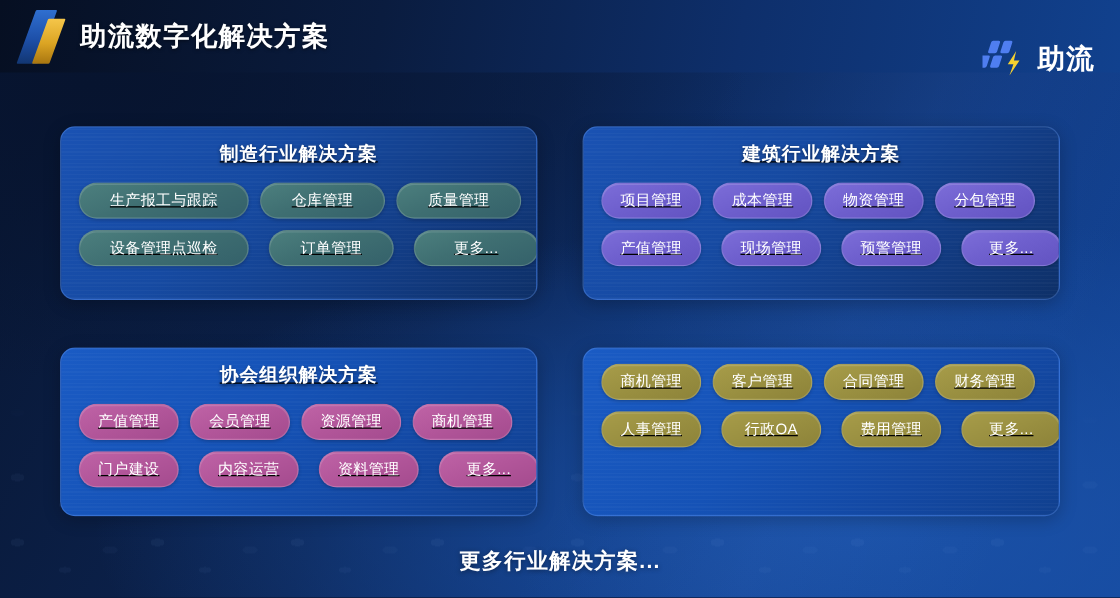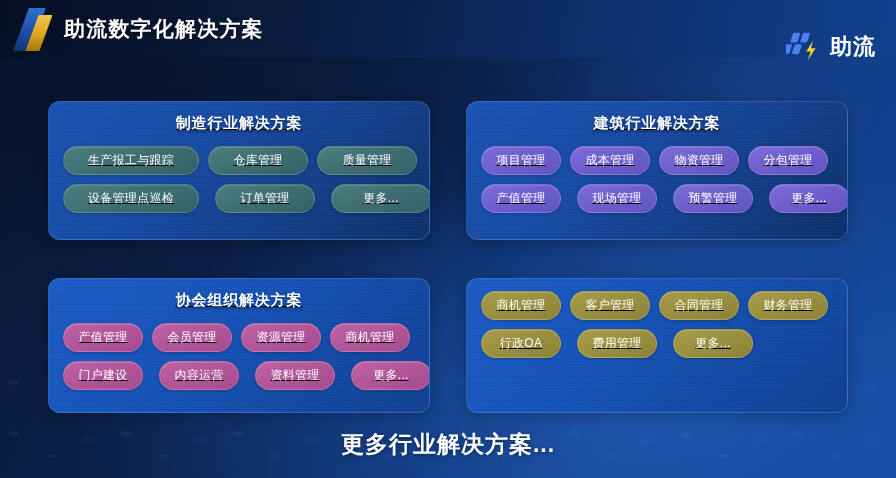--- a/index.html
+++ b/index.html
@@ -198,21 +198,21 @@
   
   .cols4 .pill { flex: 0 0 80px; }
 
   
   .footer {
     position: absolute;
     left: 0; right: 0;
     bottom: 18px;
     text-align: center;
     color: #ffffff;
-    font-size: 23px;
+    font-size: 17px;
     font-weight: bold;
     letter-spacing: 1px;
     text-shadow: 0 1px 4px rgba(0,0,0,.45);
     z-index: 4;
   }
 </style>
 </head>
 <body>
 
 <div class="bg-base"></div>
@@ -292,20 +292,21 @@
     </div>
     <div class="card tone-bright">
       <div class="pill-rows">
         <div class="pill-row cols4">
           <div class="pill olive">商机管理</div>
           <div class="pill olive">客户管理</div>
           <div class="pill olive">合同管理</div>
           <div class="pill olive">财务管理</div>
         </div>
         <div class="pill-row cols4">
+          <div class="pill olive">人事管理</div>
           <div class="pill olive">行政OA</div>
           <div class="pill olive">费用管理</div>
           <div class="pill olive">更多...</div>
         </div>
       </div>
     </div>
   </div>
 
 <div class="footer">更多行业解决方案...</div>
 

